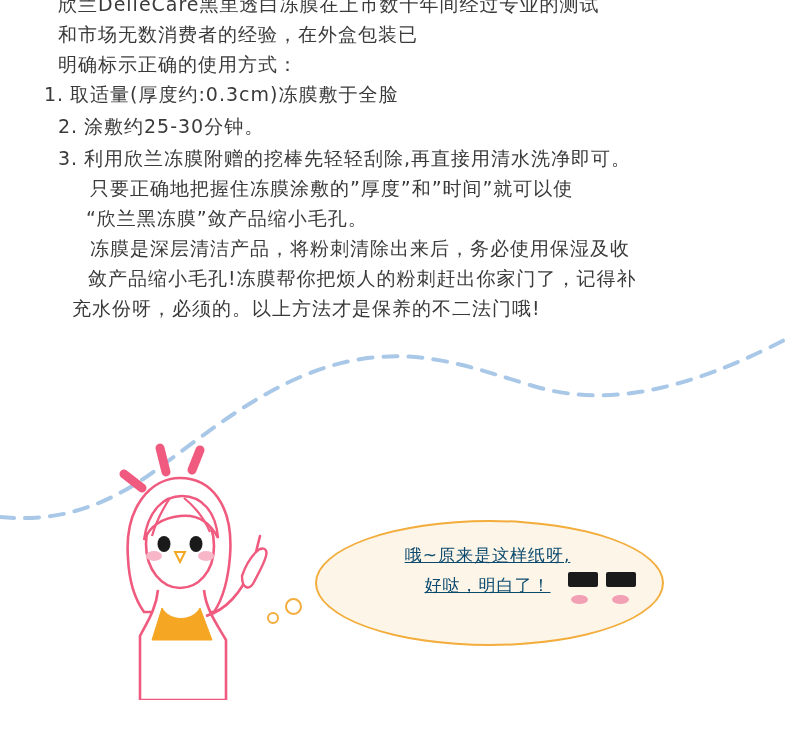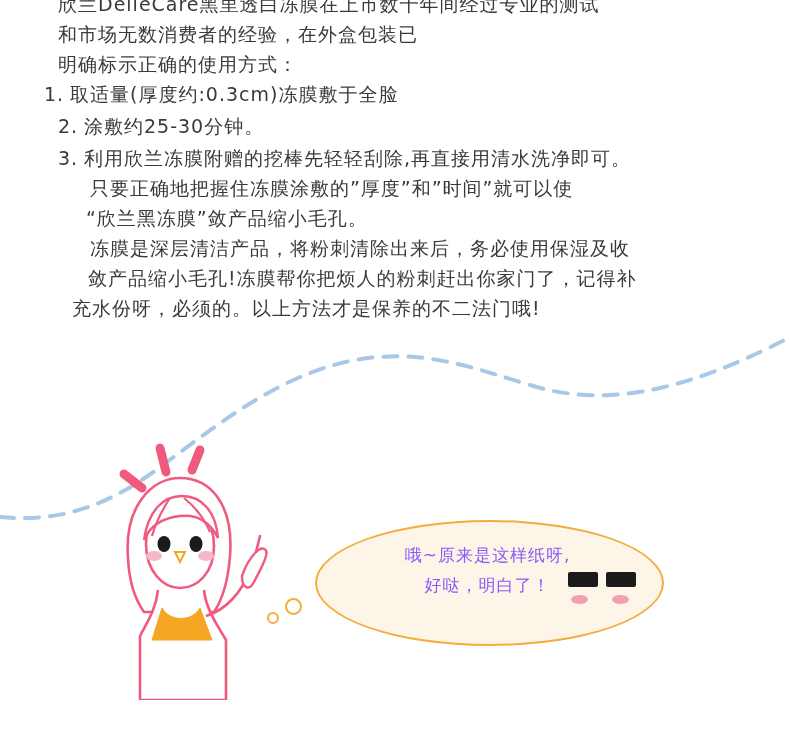--- a/index.html
+++ b/index.html
@@ -77,22 +77,23 @@
     border-radius: 50% / 50%;
   }
   .bubble-text {
     position: absolute;
     left: 0;
     top: 20px;
     width: 345px;
     text-align: center;
     font-size: 17px;
     line-height: 30px;
-    color: #8b5cf6;
+    color: #0c4a6e;
     letter-spacing: 1px;
+    text-decoration: underline;
   }
   .bubble-text span { display: block; }
 
   .dot {
     position: absolute;
     border: 2px solid #f3ad3d;
     border-radius: 50%;
     background: #fff;
   }
   .dot.d1 { left: -30px; top: 78px; width: 13px; height: 13px; }

